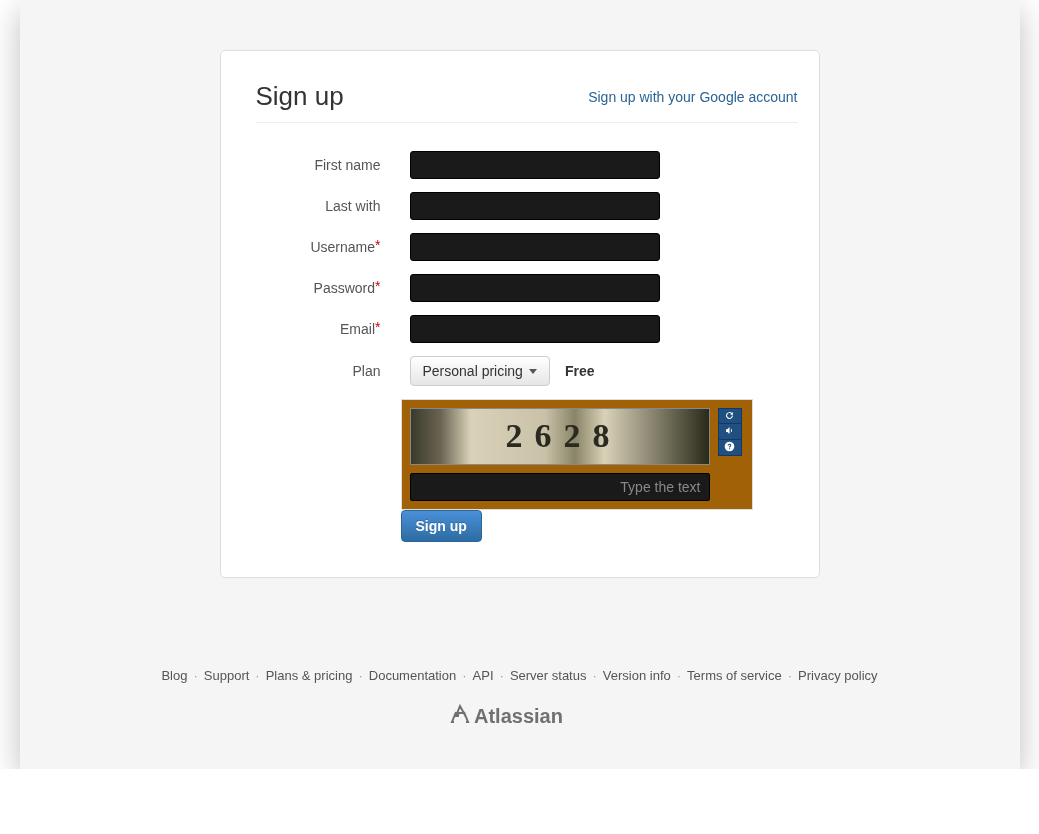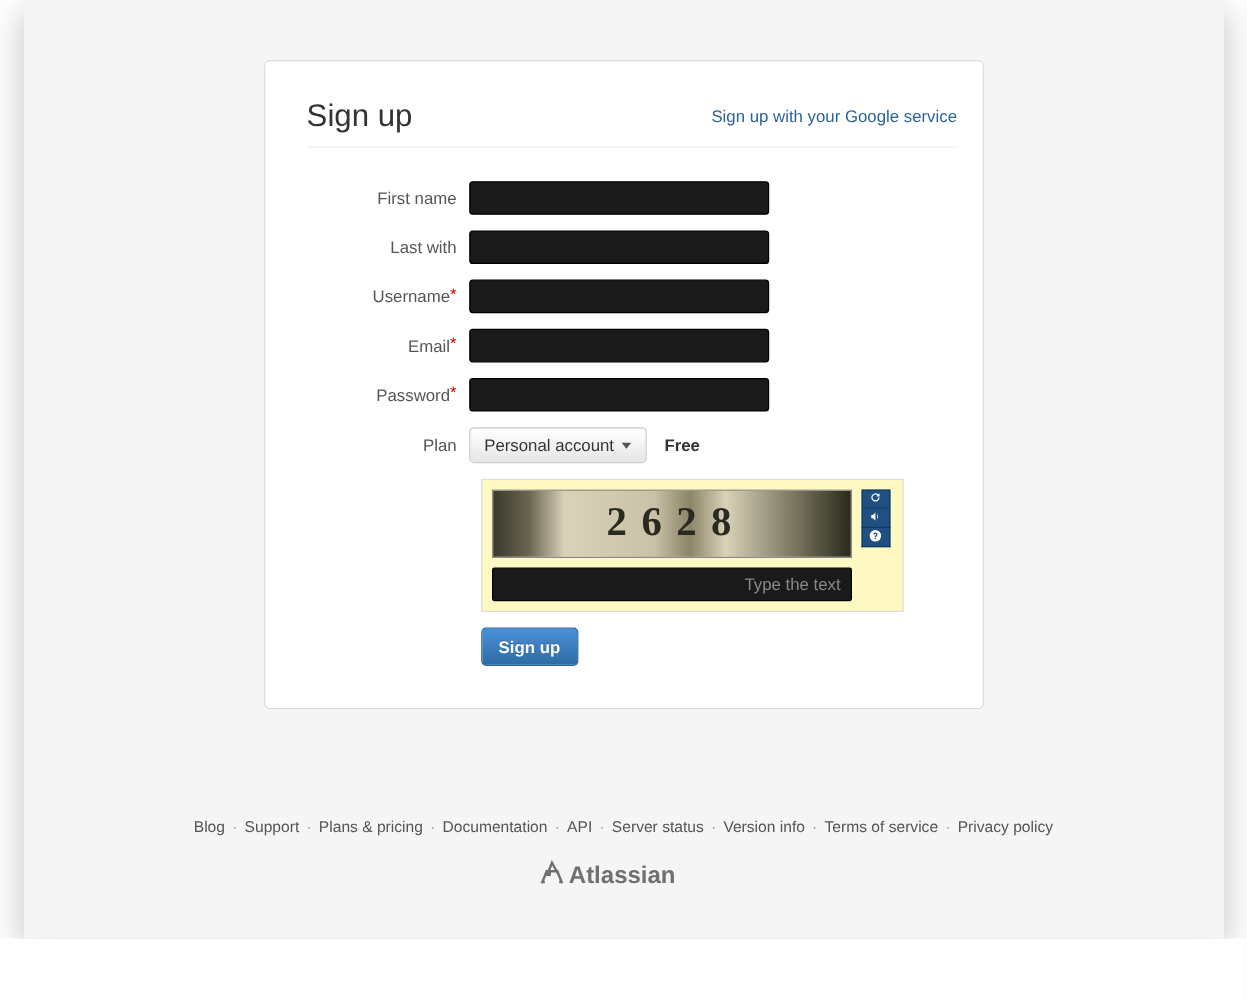--- a/index.html
+++ b/index.html
@@ -41,20 +41,21 @@
   .google-link {
     color: #2a6496;
     font-size: 14px;
     text-decoration: none;
     cursor: pointer;
   }
   .form-row {
     display: flex;
     align-items: center;
     margin-bottom: 13px;
+    gap: 19px;
   }
   .form-label {
     width: 135px;
     text-align: right;
     padding-right: 10px;
     color: #555;
     font-size: 14px;
   }
   .req { color: #c00; position: relative; top:-2px; }
   .form-input {
@@ -84,23 +85,22 @@
     width: 0; height: 0;
     border-left: 4px solid transparent;
     border-right: 4px solid transparent;
     border-top: 5px solid #555;
   }
   .plan-price { margin-left: 15px; font-weight: bold; }
   .captcha-box {
     margin-left: 145px;
     width: 352px;
     border: 1px solid #ddd;
-    background: #fef9c3;
+    background: #a16207;
     padding: 8px;
-    margin-bottom: 13px;
   }
   .captcha-inner { display:flex; }
   .captcha-img {
     width: 300px; height: 57px;
     background: linear-gradient(90deg, #3a3a2a 0%, #6b6452 10%, #d9d2b8 20%, #c9c2a8 45%, #8a8468 55%, #d9d2b8 65%, #2a2a1a 100%);
     position: relative;
     overflow: hidden;
     border:1px solid #888;
   }
   .captcha-number {
@@ -173,53 +173,53 @@
 </style>
 </head>
 <body>
 
 <div class="page">
   <div class="spacer-top"></div>
 
   <div class="card">
     <div class="card-header">
       <div class="card-title">Sign up</div>
-      <a class="google-link">Sign up with your Google service</a>
+      <a class="google-link">Sign up with your Google account</a>
     </div>
 
     <div class="form-row">
       <div class="form-label">First name</div>
       <input class="form-input" type="text" value="" style="">
     </div>
 
     <div class="form-row">
       <div class="form-label">Last with</div>
       <input class="form-input" type="text" value="" style="">
     </div>
 
     <div class="form-row">
       <div class="form-label"><span>Username</span><span class="req">*</span></div>
-      <input class="form-input" type="text" value="" style="">
-    </div>
-
-    <div class="form-row">
-      <div class="form-label"><span>Email</span><span class="req">*</span></div>
       <input class="form-input" type="text" value="" style="">
     </div>
 
     <div class="form-row">
       <div class="form-label"><span>Password</span><span class="req">*</span></div>
       <input class="form-input" type="password" value="" style="">
+    </div>
+
+    <div class="form-row">
+      <div class="form-label"><span>Email</span><span class="req">*</span></div>
+      <input class="form-input" type="text" value="" style="">
     </div>
 
     <div class="form-row">
       <div class="form-label">Plan</div>
       <div class="plan-row">
         <button class="plan-btn">
-          <span>Personal account</span>
+          <span>Personal pricing</span>
           <span class="caret"></span>
         </button>
         <span class="plan-price">Free</span>
       </div>
     </div>
 
     <div class="captcha-box">
       <div class="captcha-inner">
         <div class="captcha-img">
           <div class="captcha-number">2628</div>

